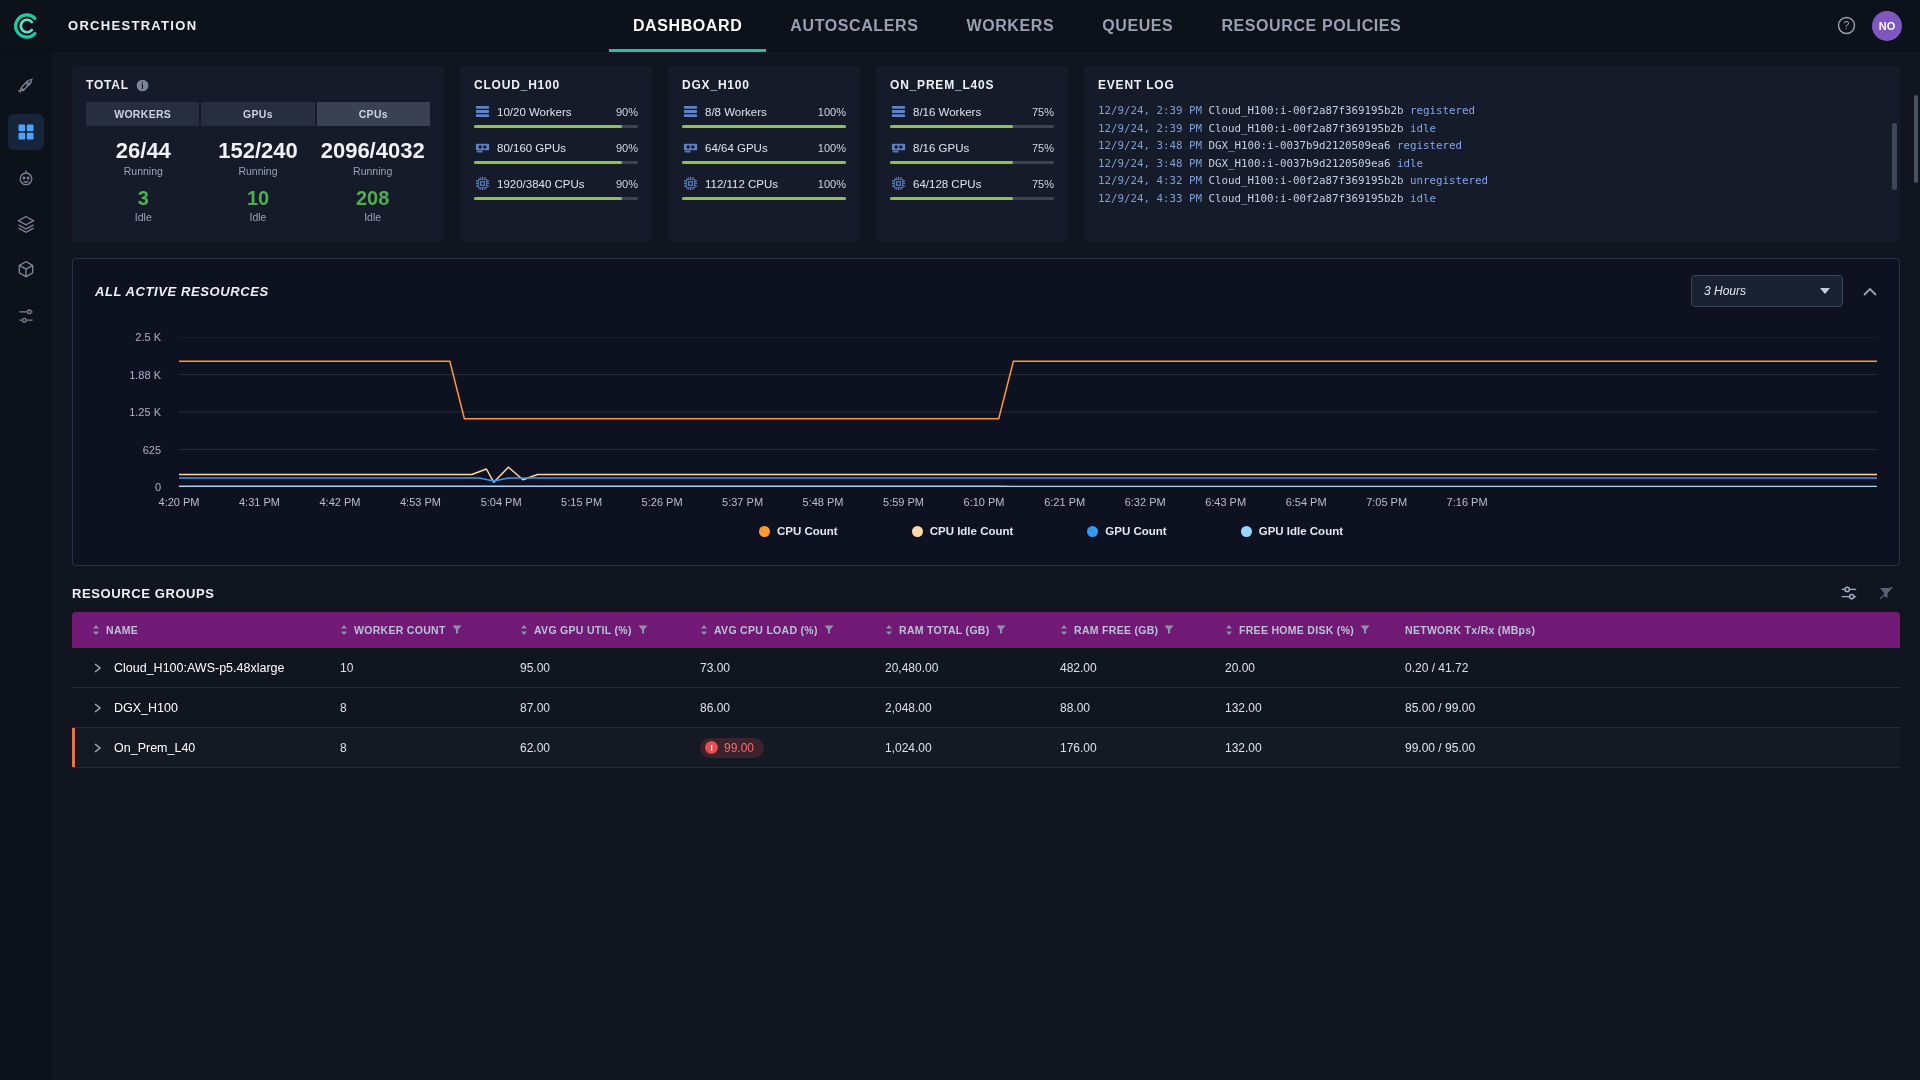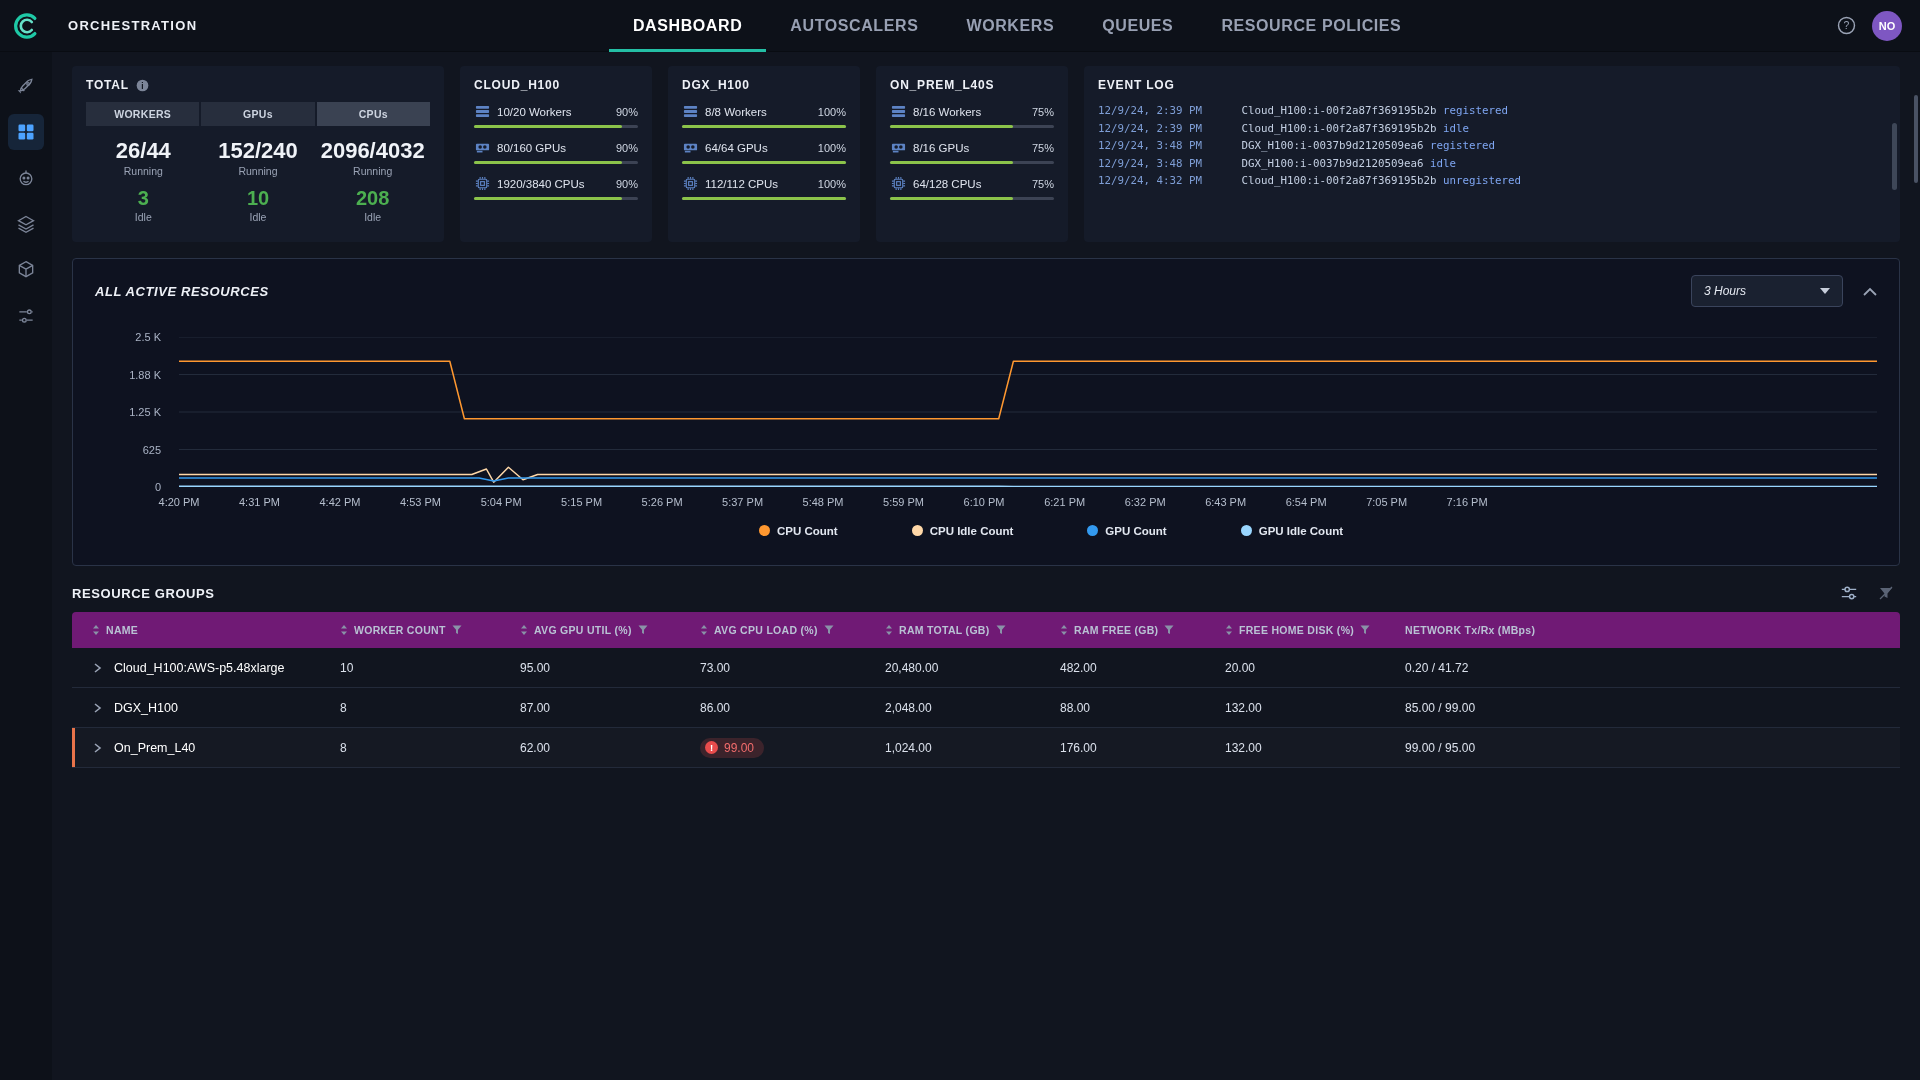--- a/index.html
+++ b/index.html
@@ -46,38 +46,38 @@
   .cl-row { display:flex; align-items:center; gap:7px; margin-top:12px; }
   .cl-icon { display:flex; width:16px; justify-content:center; }
   .cl-label { flex:1; font-size:11.5px; color:#dfe4ee; white-space:nowrap; }
   .cl-pct { font-size:11px; color:#cfd6e2; }
   .cl-bar { height:3px; background:#3c4354; border-radius:2px; margin-top:6px; }
   .cl-fill { height:100%; background:#8bc34a; border-radius:2px; }
   
   .eventlog { flex:1; position:relative; overflow:hidden; }
   .log-body { margin-top:0; }
   .log-line { font-family:"DejaVu Sans Mono", monospace; font-size:10.8px; line-height:17.5px; white-space:nowrap; overflow:hidden; }
-  .lt { color:#7e9ed6; } .lh { color:#c3cfe2;margin-left:33px; } .ls { color:#7fa6f2; }
+  .lt { color:#7e9ed6; } .lh { color:#c3cfe2; } .ls { color:#7fa6f2; }
   .log-scrollbar { position:absolute; right:3px; top:36px; bottom:10px; width:5px; cursor:pointer; }
   .log-thumb { position:absolute; top:16%; height:52%; width:5px; border-radius:3px; background:#3e4758; }
   
   .chart-panel { margin-top:16px; background:#0e1220; border:1px solid #2a3347; border-radius:4px; padding:16px 22px 12px; height:308px; }
   .chart-head { display:flex; align-items:center; justify-content:space-between;font-style:italic; }
   .panel-title { font-size:13px; font-weight:bold; letter-spacing:.6px; color:#eef1f7; }
   .chart-head-right { display:flex; align-items:center; gap:20px; }
   .range-select { width:152px; height:32px; background:#1a2130; border:1px solid #3a445c; border-radius:4px; display:flex; align-items:center; justify-content:space-between; padding:0 12px; font-size:12px; color:#e6eaf2; cursor:pointer; }
   .collapse-btn { background:none; border:none; cursor:pointer; display:flex; }
   .chart-area { position:relative; margin-top:30px; padding-left:84px; }
   .y-labels { position:absolute; left:0; top:0; width:74px; height:150px; }
   .y-labels span { position:absolute; right:8px; transform:translateY(50%); font-size:11px; color:#aab3c5; }
   .plot { width:100%; height:150px; display:block; }
   .x-labels { position:relative; height:16px; margin-top:9px; }
   .x-labels span { position:absolute; transform:translateX(-50%); font-size:11px; color:#b6bfce; white-space:nowrap; }
   .legend { display:flex; justify-content:center; gap:28px; margin-top:13px; }
-  .leg-item { display:flex; align-items:flex-start; gap:7px; font-size:11.5px; color:#e2e7f0; font-weight:bold; cursor:pointer;padding-left:46px; }
+  .leg-item { display:flex; align-items:flex-end; gap:7px; font-size:11.5px; color:#e2e7f0; font-weight:bold; cursor:pointer;padding-left:46px; }
   .leg-dot { width:11px; height:11px; border-radius:50%; display:inline-block; }
   
   .table-section { margin-top:18px; }
   .table-head-row { display:flex; justify-content:space-between; align-items:center; margin-bottom:10px; }
   .table-actions { display:flex; gap:20px; margin-right:6px; align-items:center; }
   .table-actions button { background:none; border:none; cursor:pointer; display:flex; }
   .grid-header, .tr { display:grid; grid-template-columns:258px 180px 180px 185px 175px 165px 180px 1fr; align-items:center; }
   .grid-header { background:#701a75; height:36px; border-radius:4px 4px 0 0; font-size:10.5px; font-weight:bold; color:#b9c2d4; }
   .th { display:flex; align-items:center; gap:6px; padding-left:10px; cursor:pointer; letter-spacing:.3px; white-space:nowrap; }
   .th:first-child { padding-left:20px; }
@@ -375,20 +375,23 @@
      <span class="lt">12/9/24, 2:39 PM</span> <span class="lh">Cloud_H100:i-00f2a87f369195b2b</span> <span class="ls">idle</span>
    </div>
           <div class="log-line">
      <span class="lt">12/9/24, 3:48 PM</span> <span class="lh">DGX_H100:i-0037b9d2120509ea6</span> <span class="ls">registered</span>
    </div>
           <div class="log-line">
      <span class="lt">12/9/24, 3:48 PM</span> <span class="lh">DGX_H100:i-0037b9d2120509ea6</span> <span class="ls">idle</span>
    </div>
           <div class="log-line">
      <span class="lt">12/9/24, 4:32 PM</span> <span class="lh">Cloud_H100:i-00f2a87f369195b2b</span> <span class="ls">unregistered</span>
+   </div>
+          <div class="log-line">
+     <span class="lt">12/9/24, 4:33 PM</span> <span class="lh">Cloud_H100:i-00f2a87f369195b2b</span> <span class="ls">idle</span>
    </div>
         </div>
       <div class="log-scrollbar">
           <div class="log-thumb"></div>
         </div>
     </div>
   </section>
 
   <section class="chart-panel">
     <div class="chart-head">

